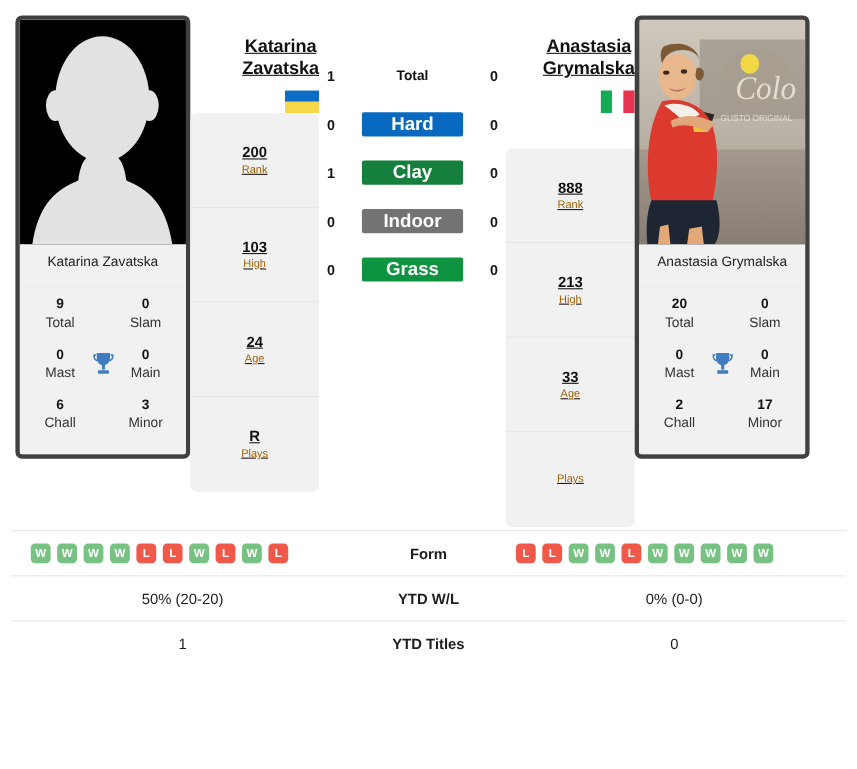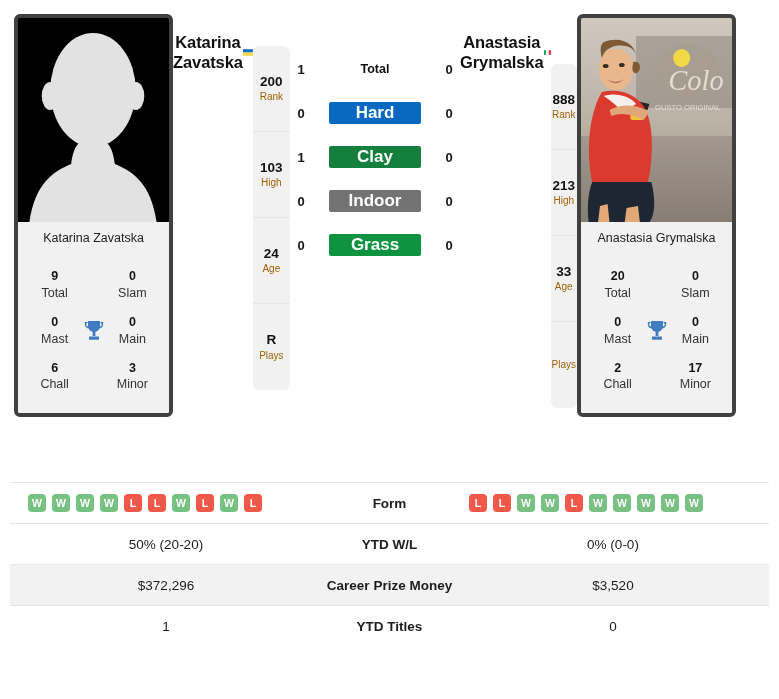--- a/index.html
+++ b/index.html
@@ -62,38 +62,40 @@
   .tval { font-size: 12.5px; font-weight: bold; color: #141414; line-height: 1.25; }
   .tlab { font-size: 12.5px; color: #333; line-height: 1.3; }
   .trophy { width: 30px; display: flex; justify-content: center; }
 
   
   .name-col {
     flex: 0 0 117px;
     width: 117px;
     padding-top: 18px;
     display: flex;
-    align-items: flex-start;
+    flex-direction: column;
+    align-items: flex-end;
+    text-decoration: underline;
   }
   .pname {
     font-size: 16.5px;
     font-weight: bold;
     line-height: 1.22;
     text-align: center;
     color: #111;
     letter-spacing: -.1px;
   }
   .flag {
     margin-top: 10px;
     width: 31px; height: 21px;
     display: block;
     border: 0;
   }
   .stat-card {
-    margin-top: 14px;
+    margin-top: 0;
     width: 117px;
     background: #f1f1f1;
     border-radius: 6px;
     overflow: hidden;
   }
   .stat-card.right-card { margin-top: 32px; }
   .stat-cell {
     height: 86px;
     display: flex;
     flex-direction: column;
@@ -429,24 +431,19 @@
             <div class="fbadge fb-w">W</div>
             <div class="fbadge fb-w">W</div>
           </div>
       </td>
     </tr>
     <tr>
       <td class="col-left">50% (20-20)</td>
       <td class="col-mid">YTD W/L</td>
       <td class="col-right">0% (0-0)</td>
     </tr>
-    <tr class="alt">
-      <td class="col-left">$372,296</td>
-      <td class="col-mid">Career Prize Money</td>
-      <td class="col-right">$3,520</td>
-    </tr>
     <tr>
       <td class="col-left">1</td>
       <td class="col-mid">YTD Titles</td>
       <td class="col-right">0</td>
     </tr>
   </tbody>
 </table>
 
 </body></html>

